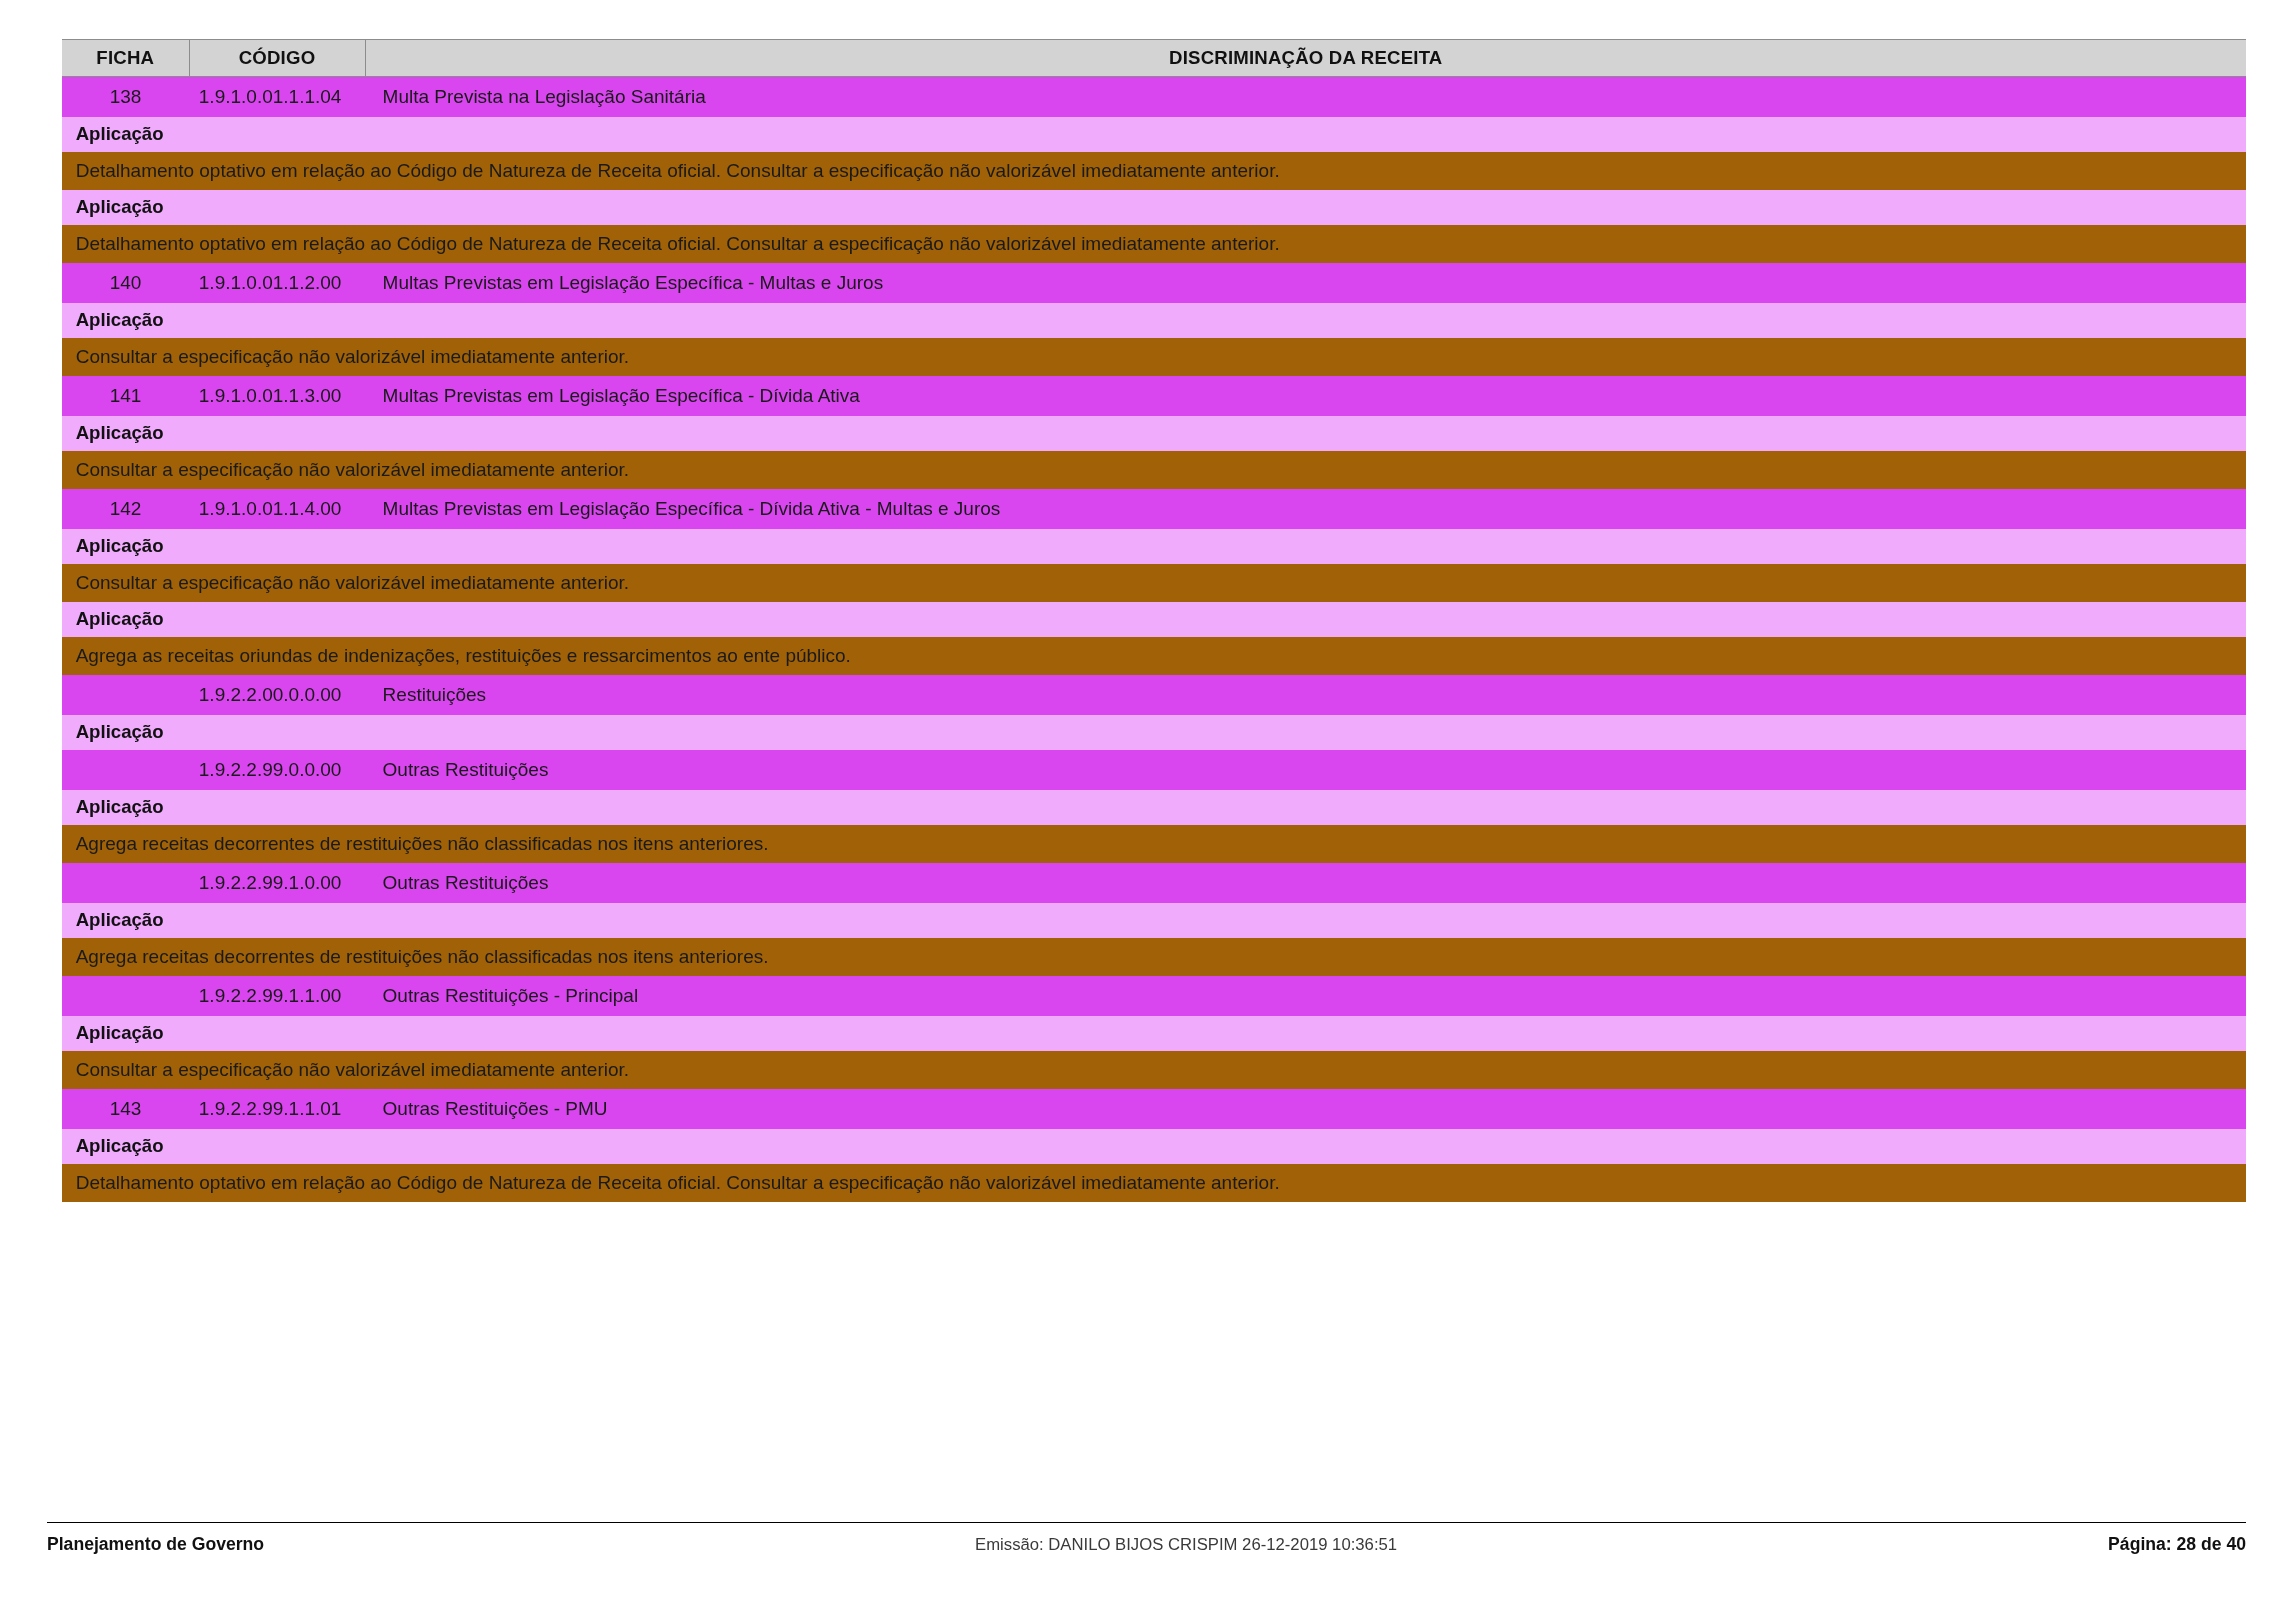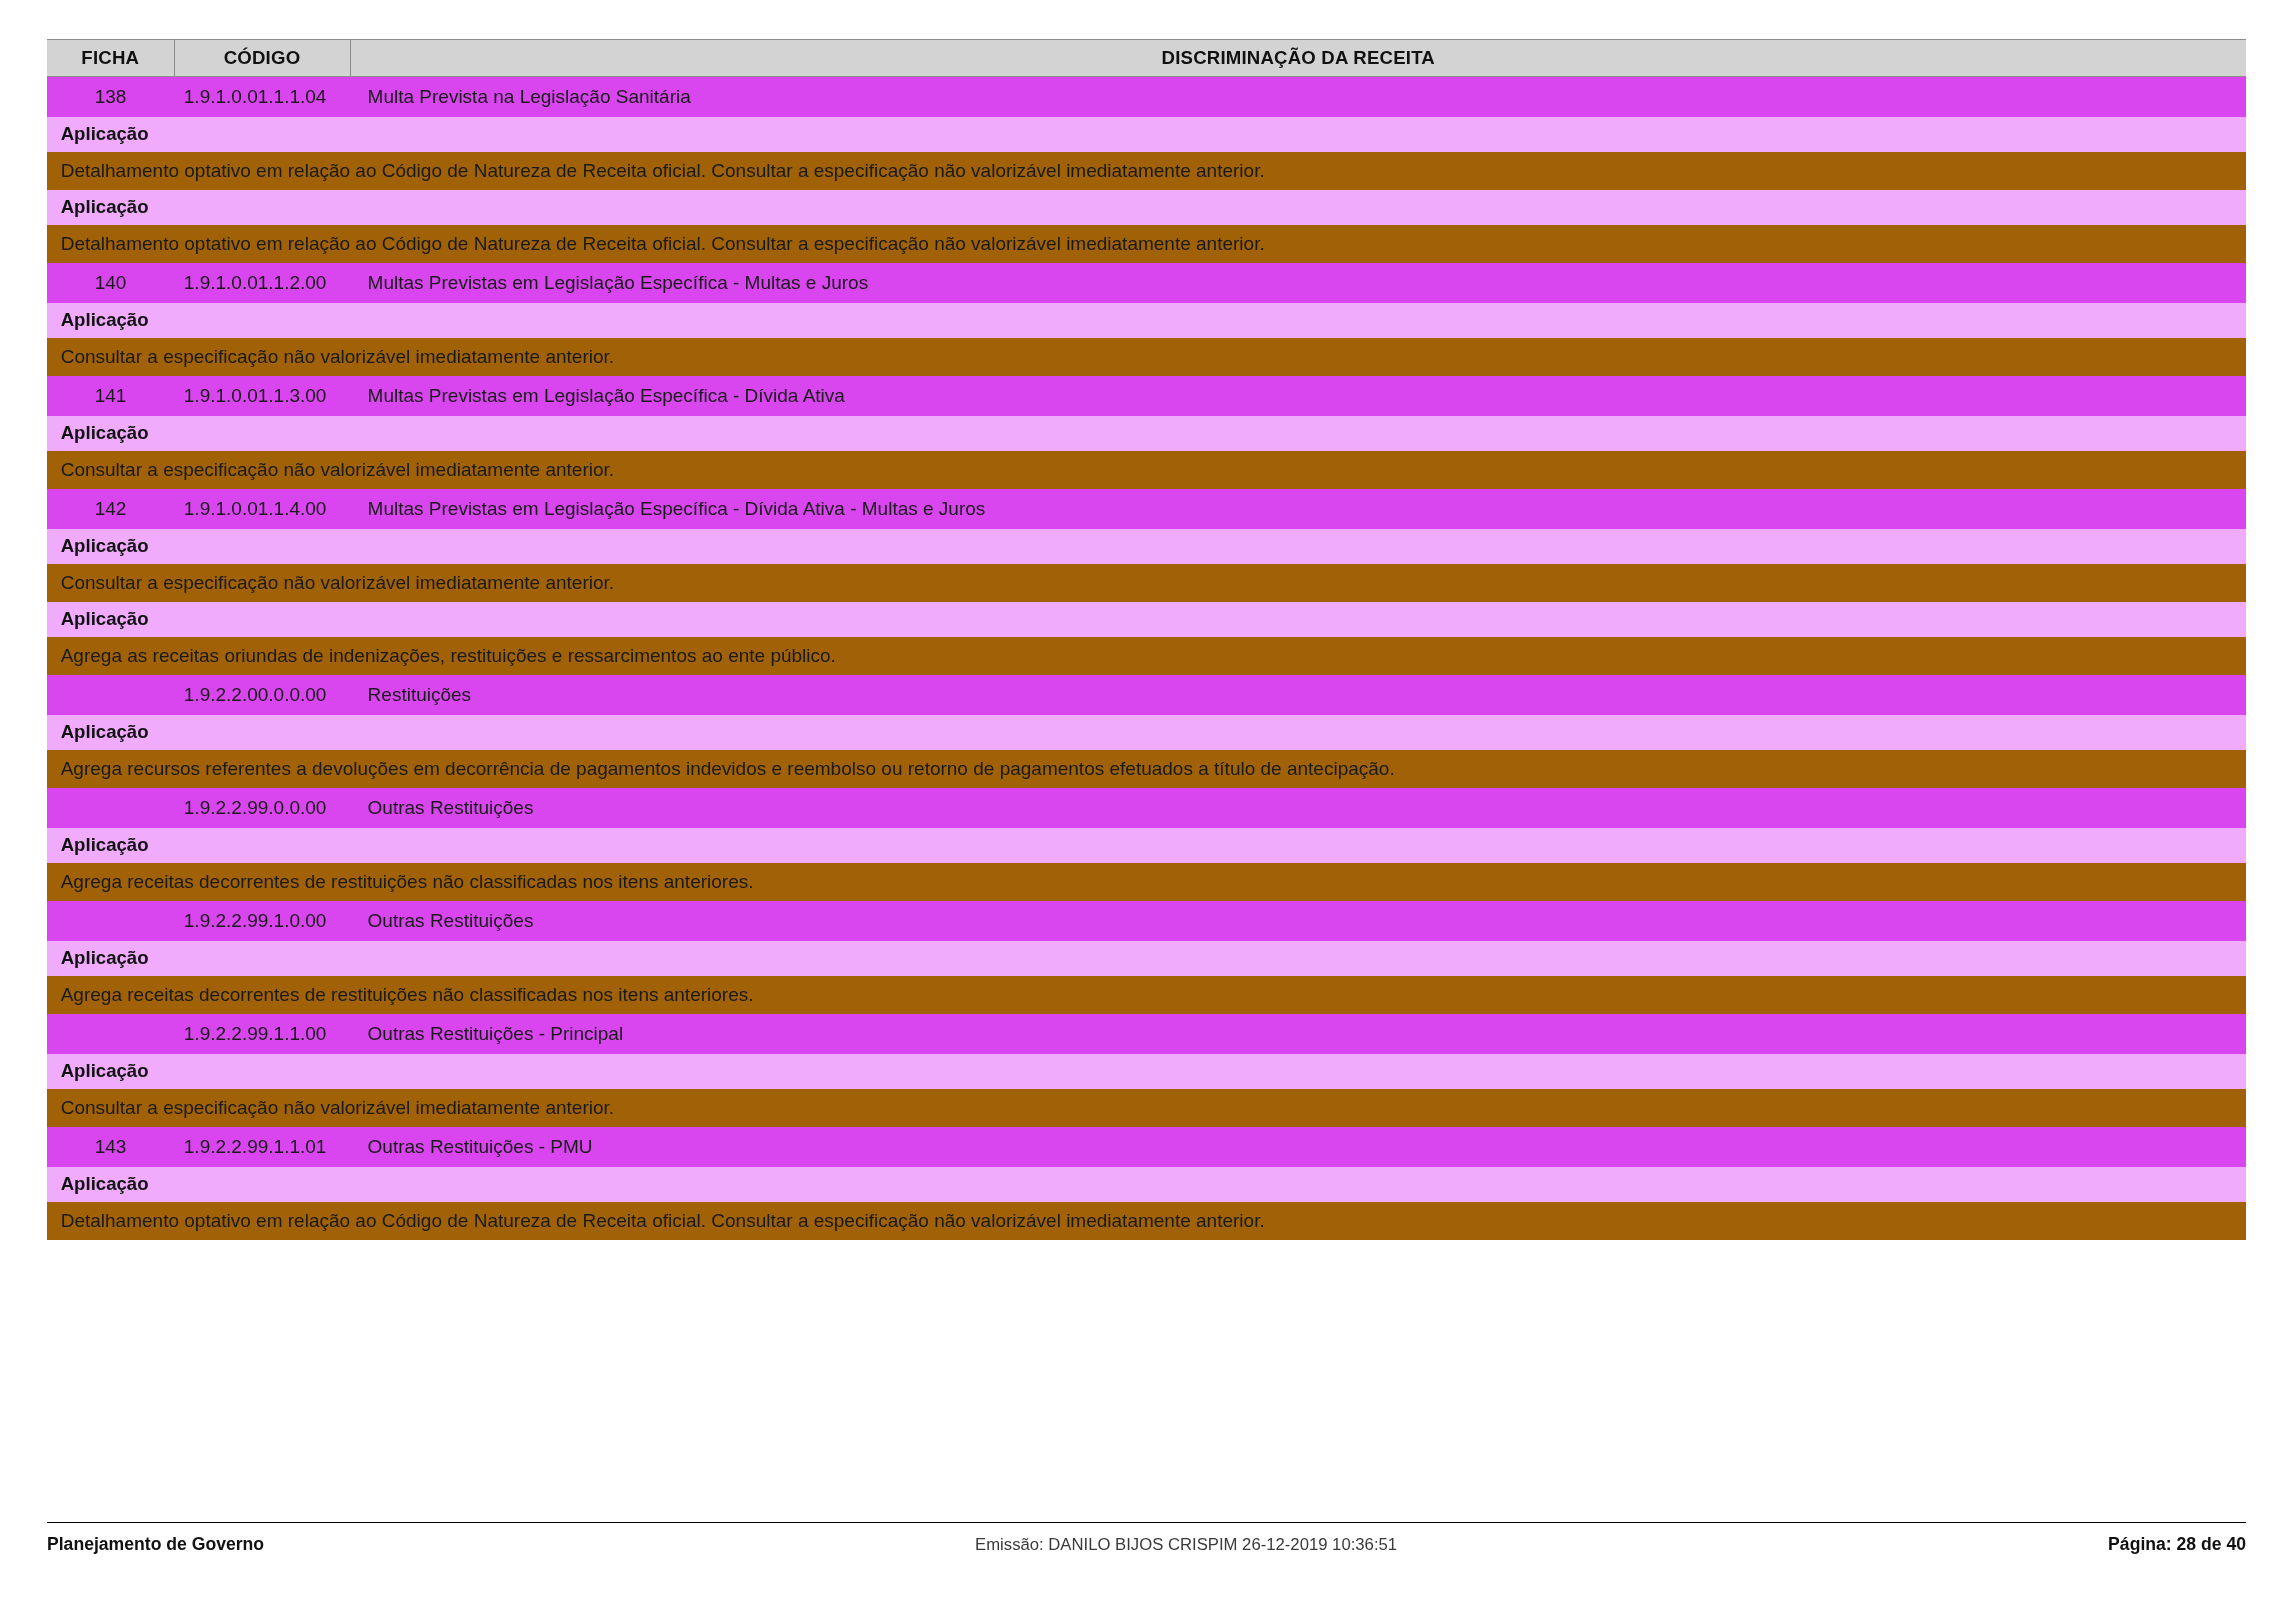--- a/index.html
+++ b/index.html
@@ -12,21 +12,21 @@
   body {
     width: 2293px;
     height: 1620px;
     position: relative;
   }
   .page {
     position: absolute;
     left: 0; top: 0;
     width: 2293px;
     height: 1620px;
-    padding: 39px 47px 0 47px;
+    padding: 39px 47px 0 62px;
   }
   .doc-table {
     width: 100%;
     border-collapse: collapse;
     table-layout: fixed;
   }
   .doc-table td, .doc-table th {
     padding: 0;
     margin: 0;
     vertical-align: middle;
@@ -186,23 +186,20 @@
           <td colspan="3">Agrega as receitas oriundas de indenizações, restituições e ressarcimentos ao ente público.</td>
         </tr>
         <tr class="item-row">
           <td class="cell-ficha"></td>
           <td class="cell-codigo">1.9.2.2.00.0.0.00</td>
           <td class="cell-discr">Restituições</td>
         </tr>
         <tr class="aplic-row">
           <td colspan="3">Aplicação</td>
         </tr>
-        <tr class="desc-row">
-          <td colspan="3">Agrega recursos referentes a devoluções em decorrência de pagamentos indevidos e reembolso ou retorno de pagamentos efetuados a título de antecipação.</td>
-        </tr>
         <tr class="item-row">
           <td class="cell-ficha"></td>
           <td class="cell-codigo">1.9.2.2.99.0.0.00</td>
           <td class="cell-discr">Outras Restituições</td>
         </tr>
         <tr class="aplic-row">
           <td colspan="3">Aplicação</td>
         </tr>
         <tr class="desc-row">
           <td colspan="3">Agrega receitas decorrentes de restituições não classificadas nos itens anteriores.</td>

